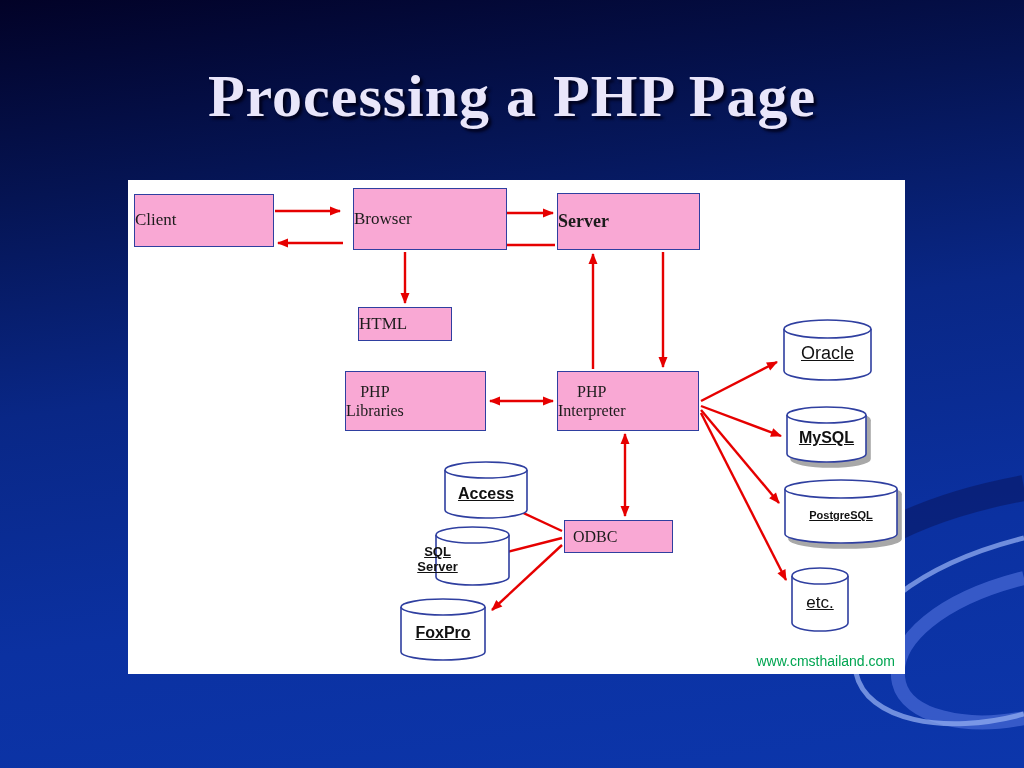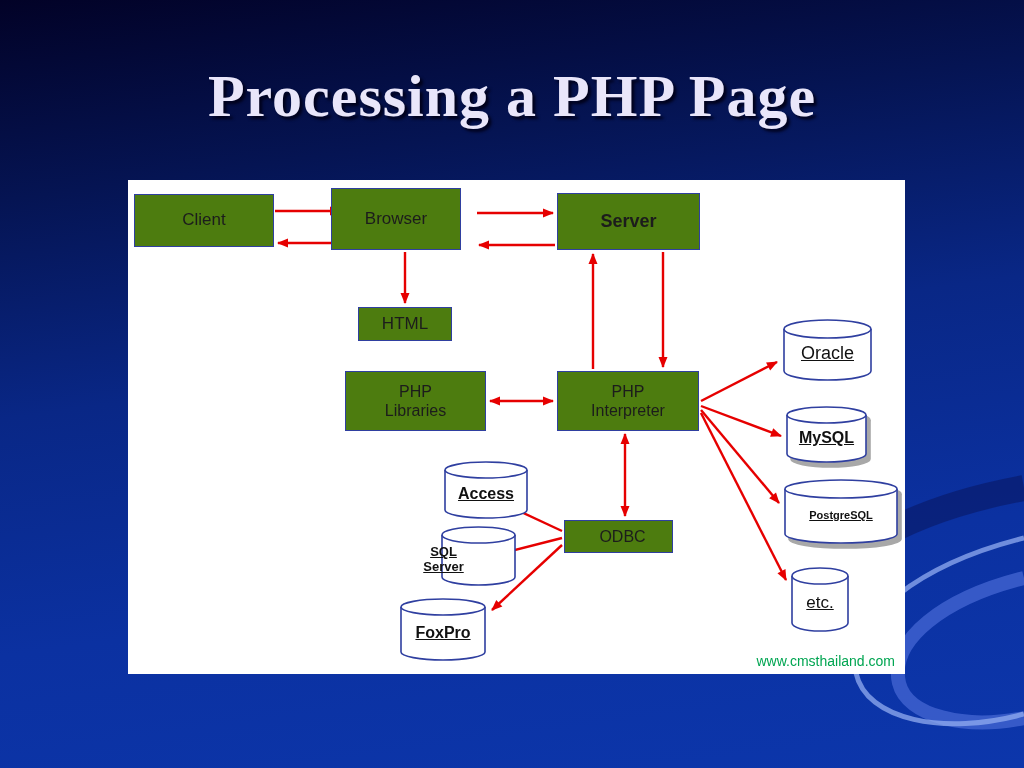--- a/index.html
+++ b/index.html
@@ -20,48 +20,48 @@
     letter-spacing:1px; color:var(--title,#e9e6fa);
     text-shadow:3px 3px 3px rgba(0,0,25,0.95);
   }
 
   .panel { position:absolute; left:128px; top:180px; width:777px; height:494px; background:#ffffff; }
   .arrows { position:absolute; left:0; top:0; }
   .arrow  { stroke:var(--arrow,#e60000); stroke-width:2.4; }
   .arrows marker path { fill:var(--arrow,#e60000); }
 
   .box {
-    position:absolute; background:#4d7c0f; border:1.5px solid var(--box-border,#2f3fa0);
-    display:flex; align-items:center; justify-content:center; text-align:center;
-    color:var(--box-text,#1c1c1c); font-size:17px; line-height:1.2;
+    position:absolute; background:#f9a8d4; border:1.5px solid var(--box-border,#2f3fa0);
+    display:flex; align-items:center; justify-content:flex-start; text-align:center;
+    color:var(--box-text,#1c1c1c); font-size:17px; line-height:1.2;font-family:Liberation Serif, serif;
   }
   .box span { white-space:pre-line; }
   #b-client      { left:6px;   top:14px;  width:140px; height:53px; }
-  #b-browser     { left:203px; top:8px;   width:130px; height:62px; }
+  #b-browser     { left:225px; top:8px;   width:154px; height:62px; }
   #b-server      { left:429px; top:13px;  width:143px; height:57px; font-weight:bold; font-size:18px; }
   #b-html        { left:230px; top:127px; width:94px;  height:34px; }
   #b-libraries   { left:217px; top:191px; width:141px; height:60px; font-size:16px; }
   #b-interpreter { left:429px; top:191px; width:142px; height:60px; font-size:16px; }
   #b-odbc        { left:436px; top:340px; width:109px; height:33px; font-size:16px;padding-left:8px; }
 
   .cyl { position:absolute; }
   .cyl svg { display:block; overflow:visible; }
   .cyl.shadow svg { filter:drop-shadow(4px 5px 0 #a8a8a8); }
   .cyl-shape { fill:#ffffff; stroke:var(--box-border,#2f3fa0); stroke-width:1.6; }
   .cyl-label {
     position:absolute; inset:0; display:flex; align-items:center; justify-content:center;
     padding-top:7px; text-align:center; font-weight:bold; font-size:16px;
     color:#111; white-space:pre-line; line-height:1.1;text-decoration:underline;
   }
   #c-oracle      { left:655px; top:139px; width:89px;  height:62px; }
   #c-mysql       { left:658px; top:226px; width:81px;  height:57px; }
   #c-postgresql  { left:656px; top:299px; width:114px; height:65px; }
   #c-etc         { left:663px; top:387px; width:58px;  height:65px; }
   #c-access      { left:272px; top:281px; width:84px;  height:58px;margin-left:44px; }
-  #c-sqlserver   { left:273px; top:346px; width:85px;  height:60px;padding-left:40px; }
+  #c-sqlserver   { left:267px; top:346px; width:85px;  height:60px;padding-left:40px; }
   #c-foxpro      { left:272px; top:418px; width:86px;  height:63px; }
   #c-oracle .cyl-label { font-weight:normal; font-size:18px; }
   #c-etc .cyl-label    { font-weight:normal; font-size:17px; }
   #c-postgresql .cyl-label { font-size:11px; }
   #c-sqlserver .cyl-label  { font-size:13px; }
 
   .credit { position:absolute; right:10px; bottom:5px; font-size:14px; color:var(--credit,#00a551); }
 </style>
 </head>
 <body>

